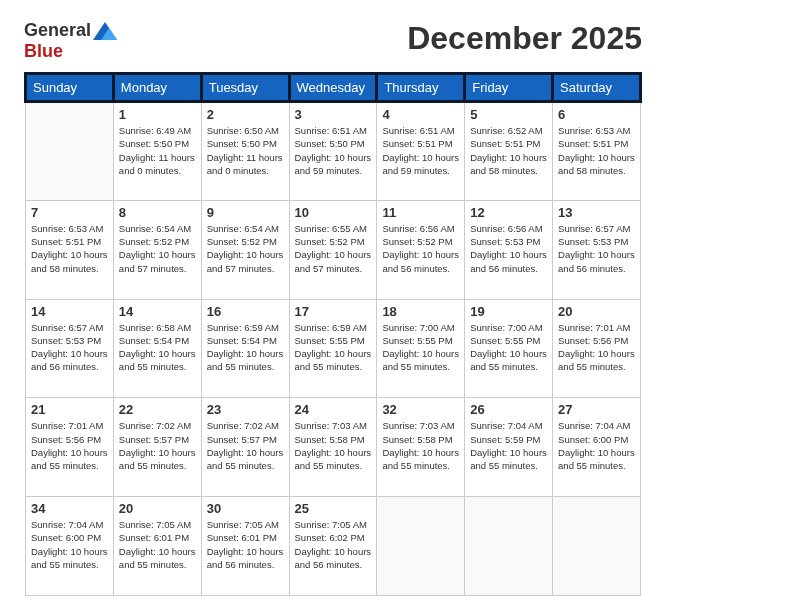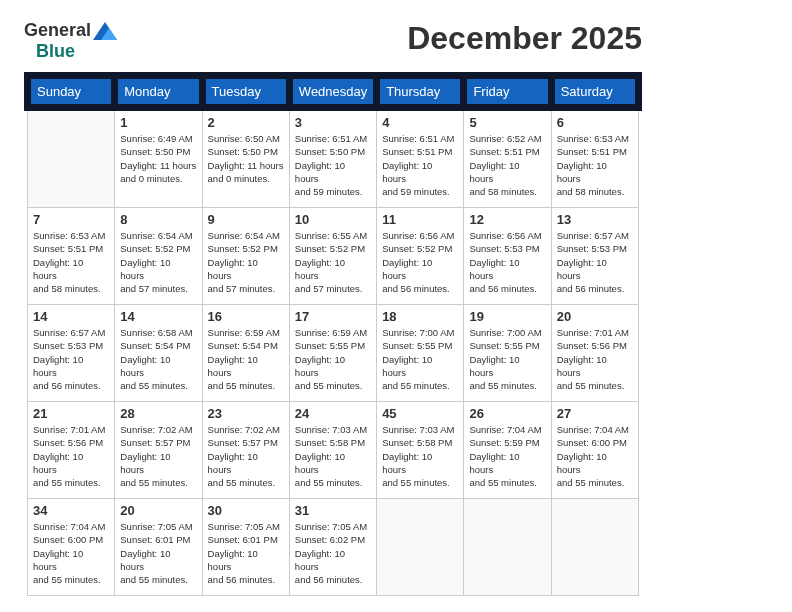--- a/index.html
+++ b/index.html
@@ -33,22 +33,21 @@
       align-items: center;
     }
     .logo-general {
       font-size: 18px;
       font-weight: bold;
       color: #333;
     }
     .logo-blue {
       font-size: 18px;
       font-weight: bold;
-      color: #0f766e;
-      margin-left: 12px;
+      color: #b91c1c;
     }
     .logo-icon {
       width: 24px;
       height: 18px;
       margin-left: 2px;
     }
     .title-block {
       text-align: center;
     }
     .month-title {
@@ -67,21 +66,21 @@
       width: 100%;
       table-layout: fixed;
     }
     .calendar th {
       background-color: #1565c0;
       color: white;
       text-align: left;
       padding: 5px 6px;
       font-size: 13px;
       font-weight: normal;
-      border: 7px solid #0f172a;
+      border: 3px solid #0f172a;
     }
     .calendar td {
       vertical-align: top;
       border: 1px solid #ccc;
       padding: 4px 5px;
       font-size: 10px;
       color: #333;
       height: 88px;
     }
     .day-number {
@@ -219,33 +218,33 @@
             <span class="day-number">20</span>
             <div class="day-info">Sunrise: 7:01 AM<br>Sunset: 5:56 PM<br>Daylight: 10 hours<br>and 55 minutes.</div>
           </td>
         </tr>
         <tr>
           <td>
             <span class="day-number">21</span>
             <div class="day-info">Sunrise: 7:01 AM<br>Sunset: 5:56 PM<br>Daylight: 10 hours<br>and 55 minutes.</div>
           </td>
           <td>
-            <span class="day-number">28</span>
+            <span class="day-number">22</span>
             <div class="day-info">Sunrise: 7:02 AM<br>Sunset: 5:57 PM<br>Daylight: 10 hours<br>and 55 minutes.</div>
           </td>
           <td>
             <span class="day-number">23</span>
             <div class="day-info">Sunrise: 7:02 AM<br>Sunset: 5:57 PM<br>Daylight: 10 hours<br>and 55 minutes.</div>
           </td>
           <td>
             <span class="day-number">24</span>
             <div class="day-info">Sunrise: 7:03 AM<br>Sunset: 5:58 PM<br>Daylight: 10 hours<br>and 55 minutes.</div>
           </td>
           <td>
-            <span class="day-number">45</span>
+            <span class="day-number">32</span>
             <div class="day-info">Sunrise: 7:03 AM<br>Sunset: 5:58 PM<br>Daylight: 10 hours<br>and 55 minutes.</div>
           </td>
           <td>
             <span class="day-number">26</span>
             <div class="day-info">Sunrise: 7:04 AM<br>Sunset: 5:59 PM<br>Daylight: 10 hours<br>and 55 minutes.</div>
           </td>
           <td>
             <span class="day-number">27</span>
             <div class="day-info">Sunrise: 7:04 AM<br>Sunset: 6:00 PM<br>Daylight: 10 hours<br>and 55 minutes.</div>
           </td>
@@ -257,21 +256,21 @@
           </td>
           <td>
             <span class="day-number">20</span>
             <div class="day-info">Sunrise: 7:05 AM<br>Sunset: 6:01 PM<br>Daylight: 10 hours<br>and 55 minutes.</div>
           </td>
           <td>
             <span class="day-number">30</span>
             <div class="day-info">Sunrise: 7:05 AM<br>Sunset: 6:01 PM<br>Daylight: 10 hours<br>and 56 minutes.</div>
           </td>
           <td>
-            <span class="day-number">31</span>
+            <span class="day-number">25</span>
             <div class="day-info">Sunrise: 7:05 AM<br>Sunset: 6:02 PM<br>Daylight: 10 hours<br>and 56 minutes.</div>
           </td>
           <td class="empty-cell"></td>
           <td class="empty-cell"></td>
           <td class="empty-cell"></td>
         </tr>
       </tbody>
   </table>
 </div>
 

